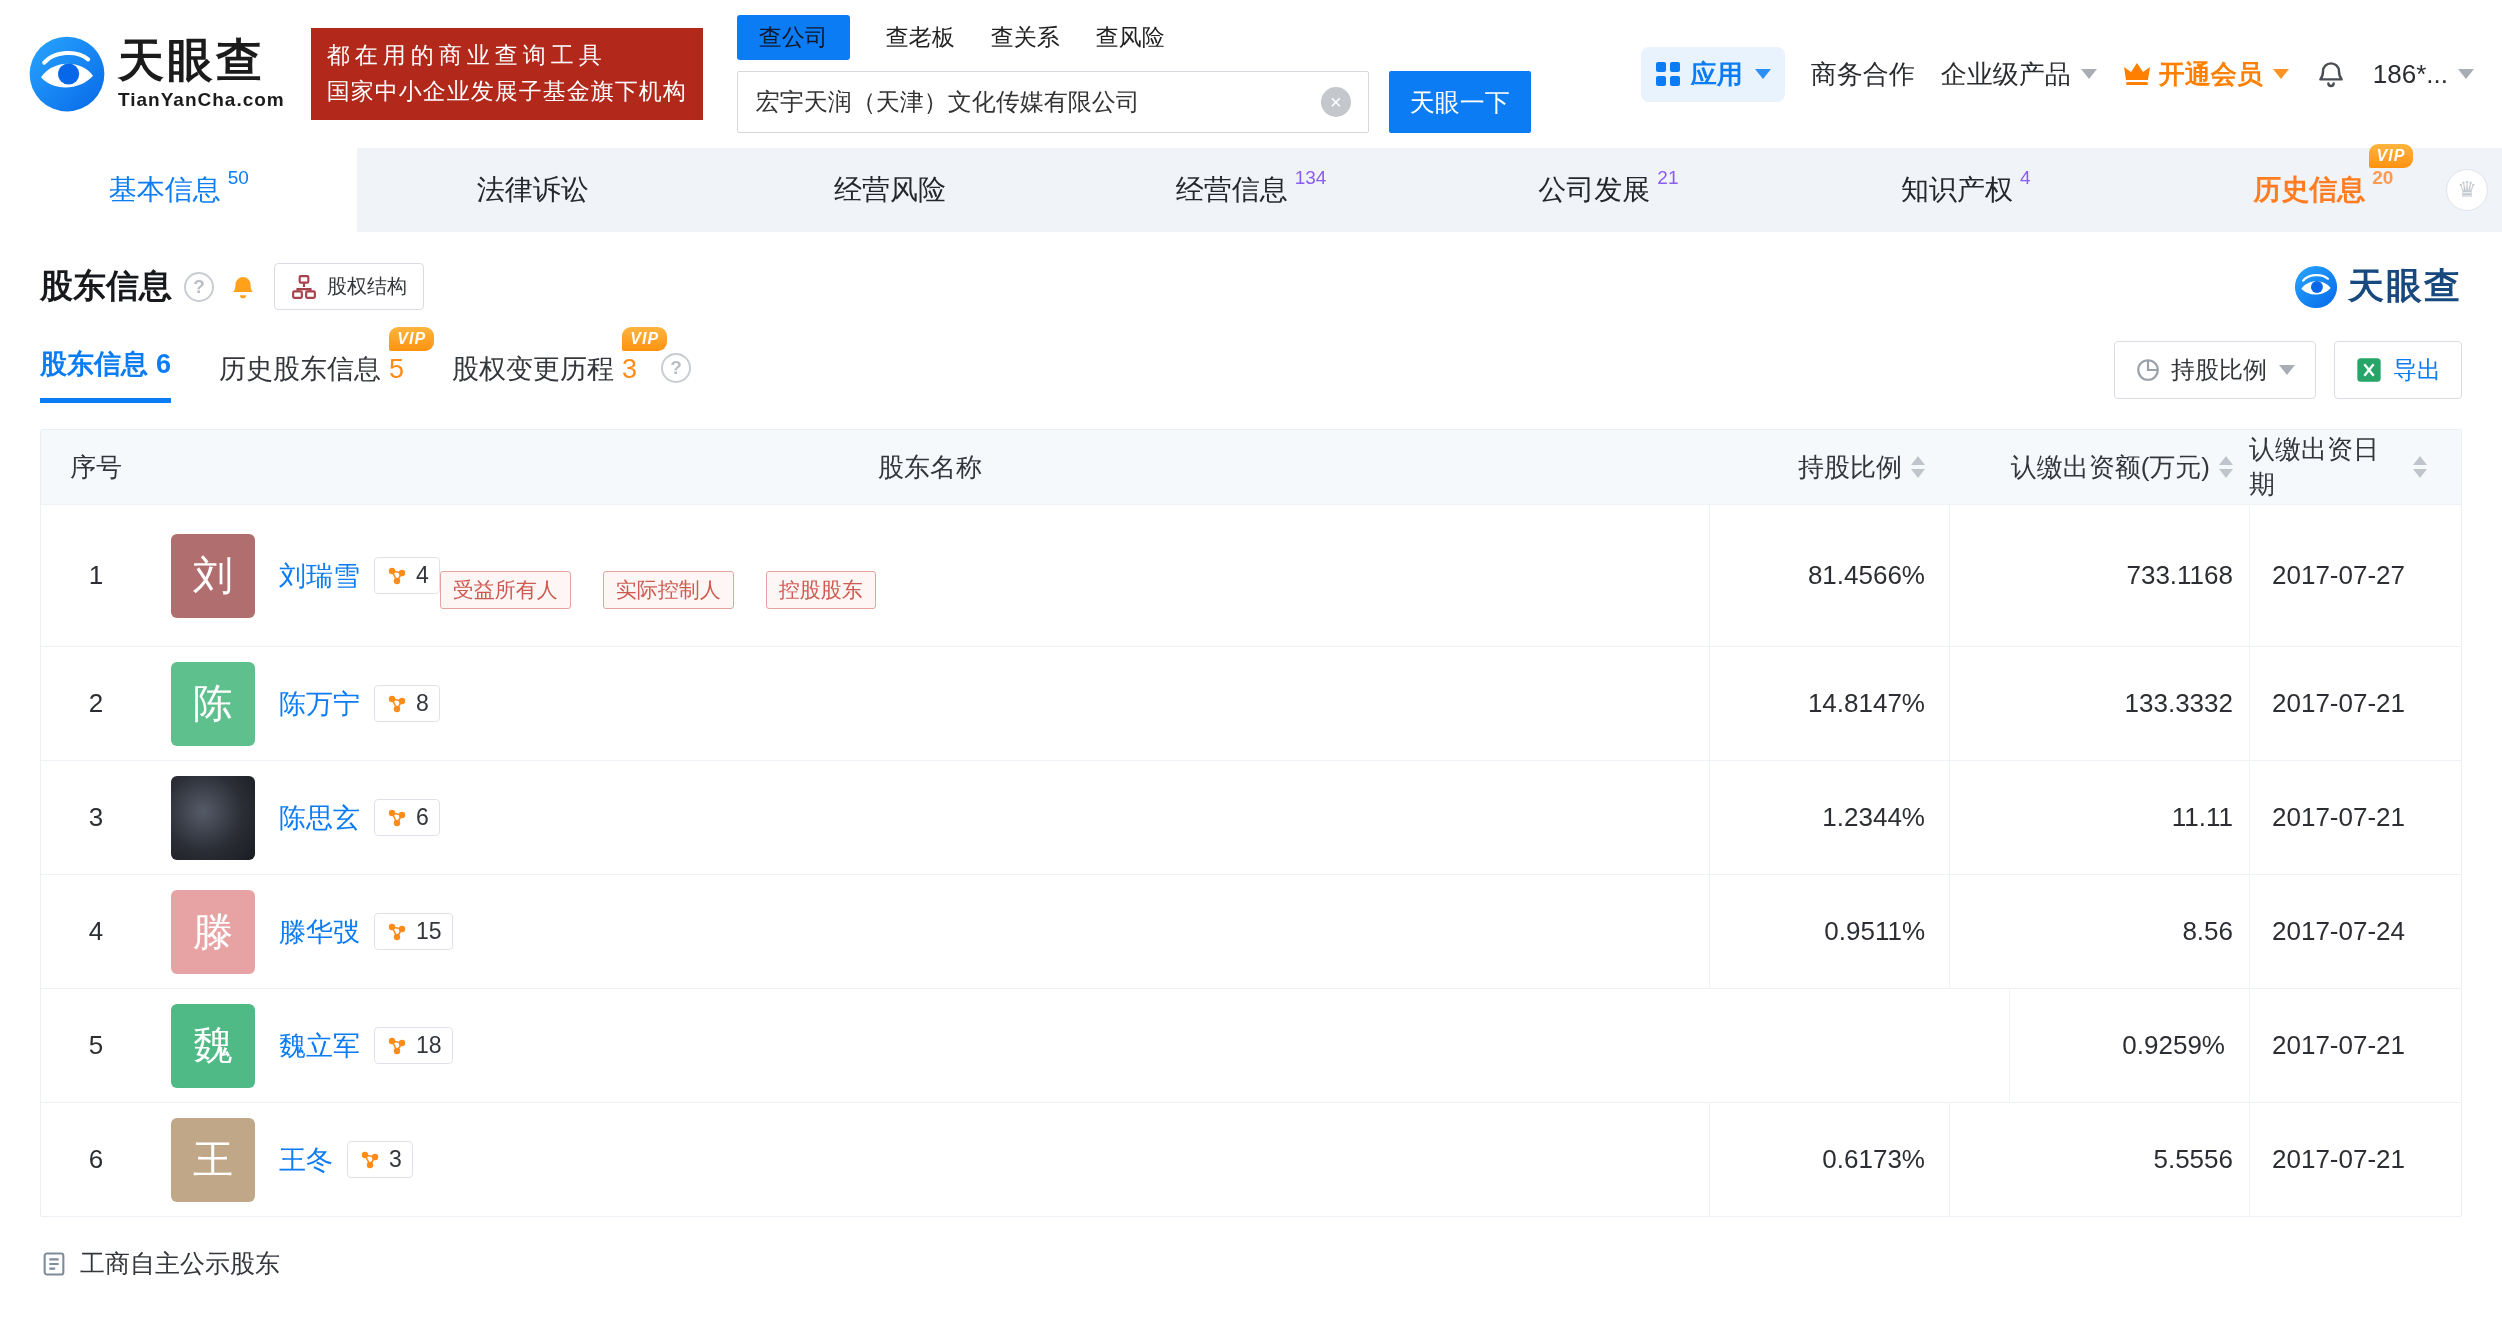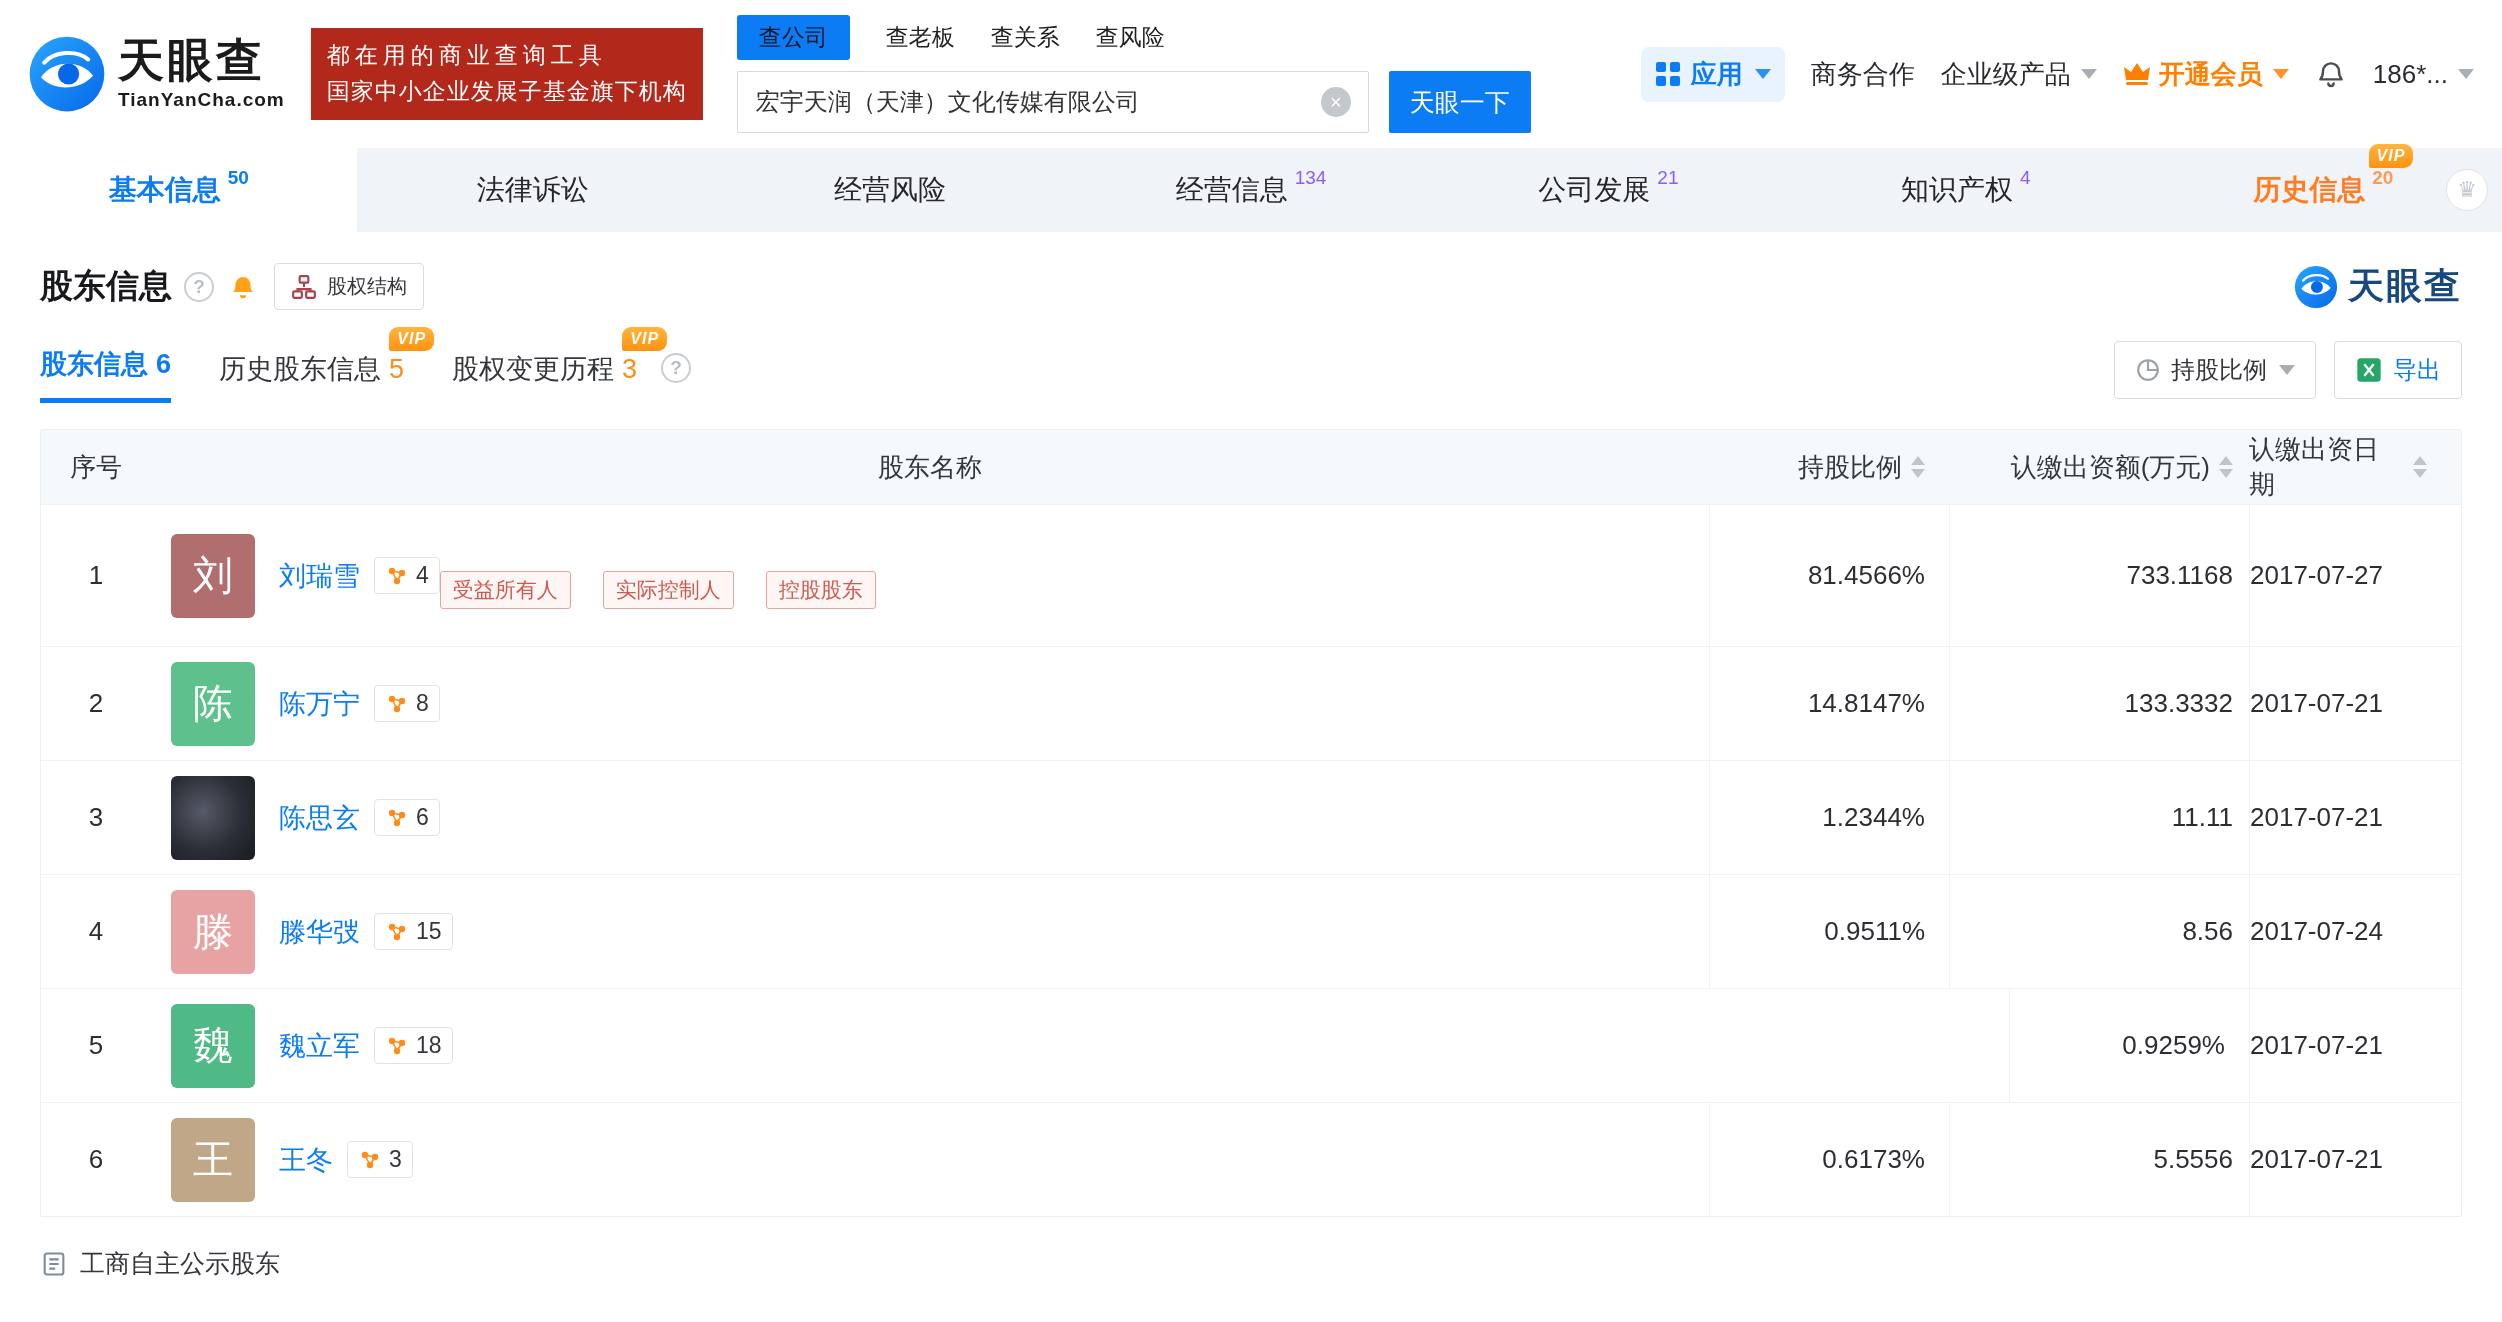--- a/index.html
+++ b/index.html
@@ -34,21 +34,21 @@
   .menu-item{cursor:pointer;display:flex;align-items:center;gap:8px}
   .vip-entry{color:#ff8000;font-weight:bold}
   .caret{display:inline-block;width:0;height:0;border-left:8px solid transparent;border-right:8px solid transparent;
     border-top:10px solid currentColor;opacity:.85;margin-left:2px}
   .caret.gray{border-top-color:#9aa0a8}
   .bell-btn{display:flex;align-items:center;cursor:pointer}
 
   
   .main-tabs{display:flex;height:84px;background:#f0f3f7;position:relative}
   .main-tab{flex:1;display:flex;align-items:center;justify-content:center;font-size:28px;color:#25272b;cursor:pointer}
-  .main-tab.active{background:#fff;color:#0b7cf4;font-weight:bold}
+  .main-tab.active{background:#fff;color:#0b7cf4;font-weight:normal}
   .tab-inner{position:relative;display:inline-flex;align-items:flex-start}
   .tab-count{font-size:19px;color:#8b5cf6;margin-left:7px;transform:translateY(-4px)}
   .main-tab.active .tab-count{color:#0b7cf4}
   .main-tab.vip-tab{color:#ff7c21;font-weight:bold}
   .main-tab.vip-tab .tab-count{color:#ff9a55}
   .vip-badge{position:absolute;top:-27px;right:-20px;background:linear-gradient(180deg,#ffb53e,#ff9210);
     color:#fff;font-size:16px;font-weight:bold;font-style:italic;line-height:1;
     padding:4px 8px;border-radius:9px 9px 9px 2px;letter-spacing:1px}
   .nav-circle{position:absolute;right:14px;top:50%;transform:translateY(-50%);width:42px;height:42px;border-radius:50%;
     background:#fff;border:1px solid #e0e4e9;display:flex;align-items:center;justify-content:center;
@@ -81,21 +81,21 @@
   
   .stock-table{margin-top:26px;border:1px solid #ecf0f4;border-radius:2px}
   .t-head{display:flex;align-items:center;height:74px;background:#f6f9fc;font-size:26px;color:#33363b}
   .t-row{display:flex;align-items:stretch;min-height:114px;border-top:1px solid #eef1f5;font-size:26px;color:#2c2e33}
   .t-row.row-tall{min-height:142px}
   .c-index{width:110px;text-align:center;flex-shrink:0;display:flex;align-items:center;justify-content:center}
   .c-name{flex:1;display:flex;align-items:center;min-width:0}
   .t-head .c-name{justify-content:center}
   .c-ratio{width:240px;flex-shrink:0;display:flex;align-items:center;justify-content:flex-end;padding-right:24px}
   .c-amount{width:300px;flex-shrink:0;display:flex;align-items:center;justify-content:flex-end;padding-right:16px}
-  .c-date{width:212px;flex-shrink:0;display:flex;align-items:center;justify-content:flex-start;padding-right:34px}
+  .c-date{width:212px;flex-shrink:0;display:flex;align-items:center;justify-content:center;padding-right:34px}
   .t-row .c-ratio,.t-row .c-amount,.t-row .c-date{border-left:1px solid #f0f3f6}
   .sort{display:inline-flex;flex-direction:column;gap:4px;margin-left:9px}
   .sort i{width:0;height:0;border-left:7px solid transparent;border-right:7px solid transparent;display:block}
   .sort .up{border-bottom:9px solid #c0c5cc}
   .sort .down{border-top:9px solid #c0c5cc}
 
   .avatar{width:84px;height:84px;border-radius:6px;color:#fff;font-size:40px;display:flex;align-items:center;
     justify-content:center;margin-left:20px;flex-shrink:0;cursor:pointer}
   .avatar.photo{background:radial-gradient(circle at 38% 42%,#555b68 0%,#2b2e36 55%,#191b21 100%)}
   .name-wrap{margin-left:24px;display:flex;flex-direction:row;justify-content:flex-end;min-width:0}

